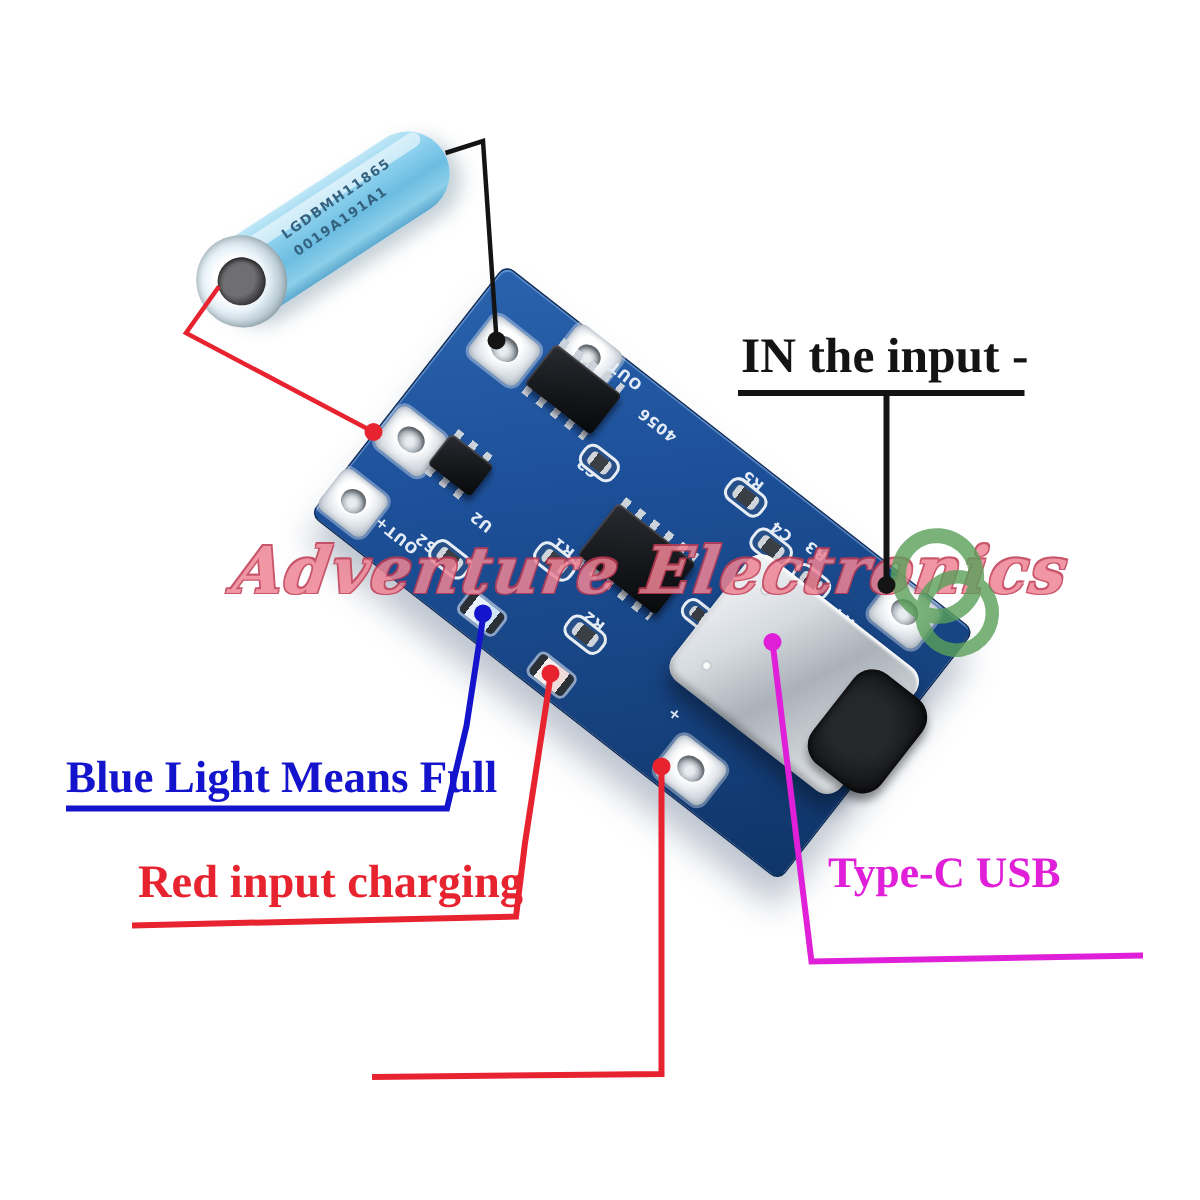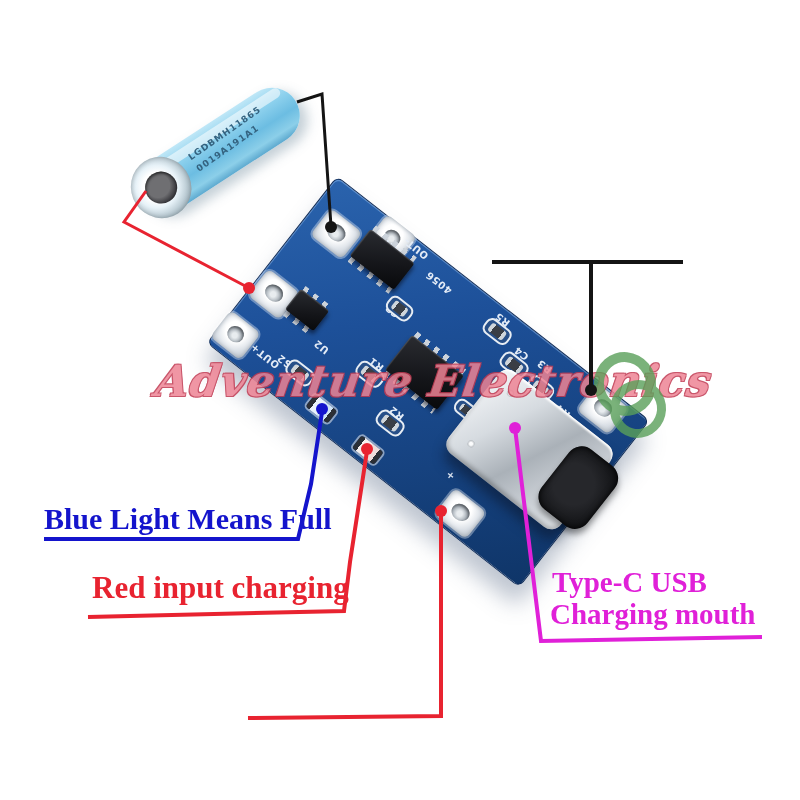--- a/index.html
+++ b/index.html
@@ -194,17 +194,17 @@
     <polyline points="88,617 344,611 350,562 367,451" fill="none" style="stroke:var(--ink-red);" stroke-width="4"></polyline>
     <circle cx="367" cy="449" r="6" style="fill:var(--ink-red);"></circle>
 
     <polyline points="248,718 441,716 441,513" fill="none" style="stroke:var(--ink-red);" stroke-width="4"></polyline>
     <circle cx="441" cy="511" r="6" style="fill:var(--ink-red);"></circle>
 
     <polyline points="515,428 541,641 762,637" fill="none" style="stroke:var(--ink-magenta);" stroke-width="4"></polyline>
     <circle cx="515" cy="428" r="6" style="fill:var(--ink-magenta);"></circle>
   </svg>
 
+  <div class="caption" style="left:494px;top:220px;font-size:33px;color:var(--ink-black);">IN the input -</div>
   <div class="caption" style="left:44px;top:502px;font-size:30px;color:var(--ink-blue);">Blue Light Means Full</div>
   <div class="caption" style="left:92px;top:570px;font-size:31px;color:var(--ink-red);">Red input charging</div>
   <div class="caption" style="left:552px;top:566px;font-size:29px;color:var(--ink-magenta);">Type-C USB</div>
-  <div class="caption" style="left:550px;top:598px;font-size:29px;color:var(--ink-magenta);">Charging mouth</div>
 </div>
 
 </body></html>

